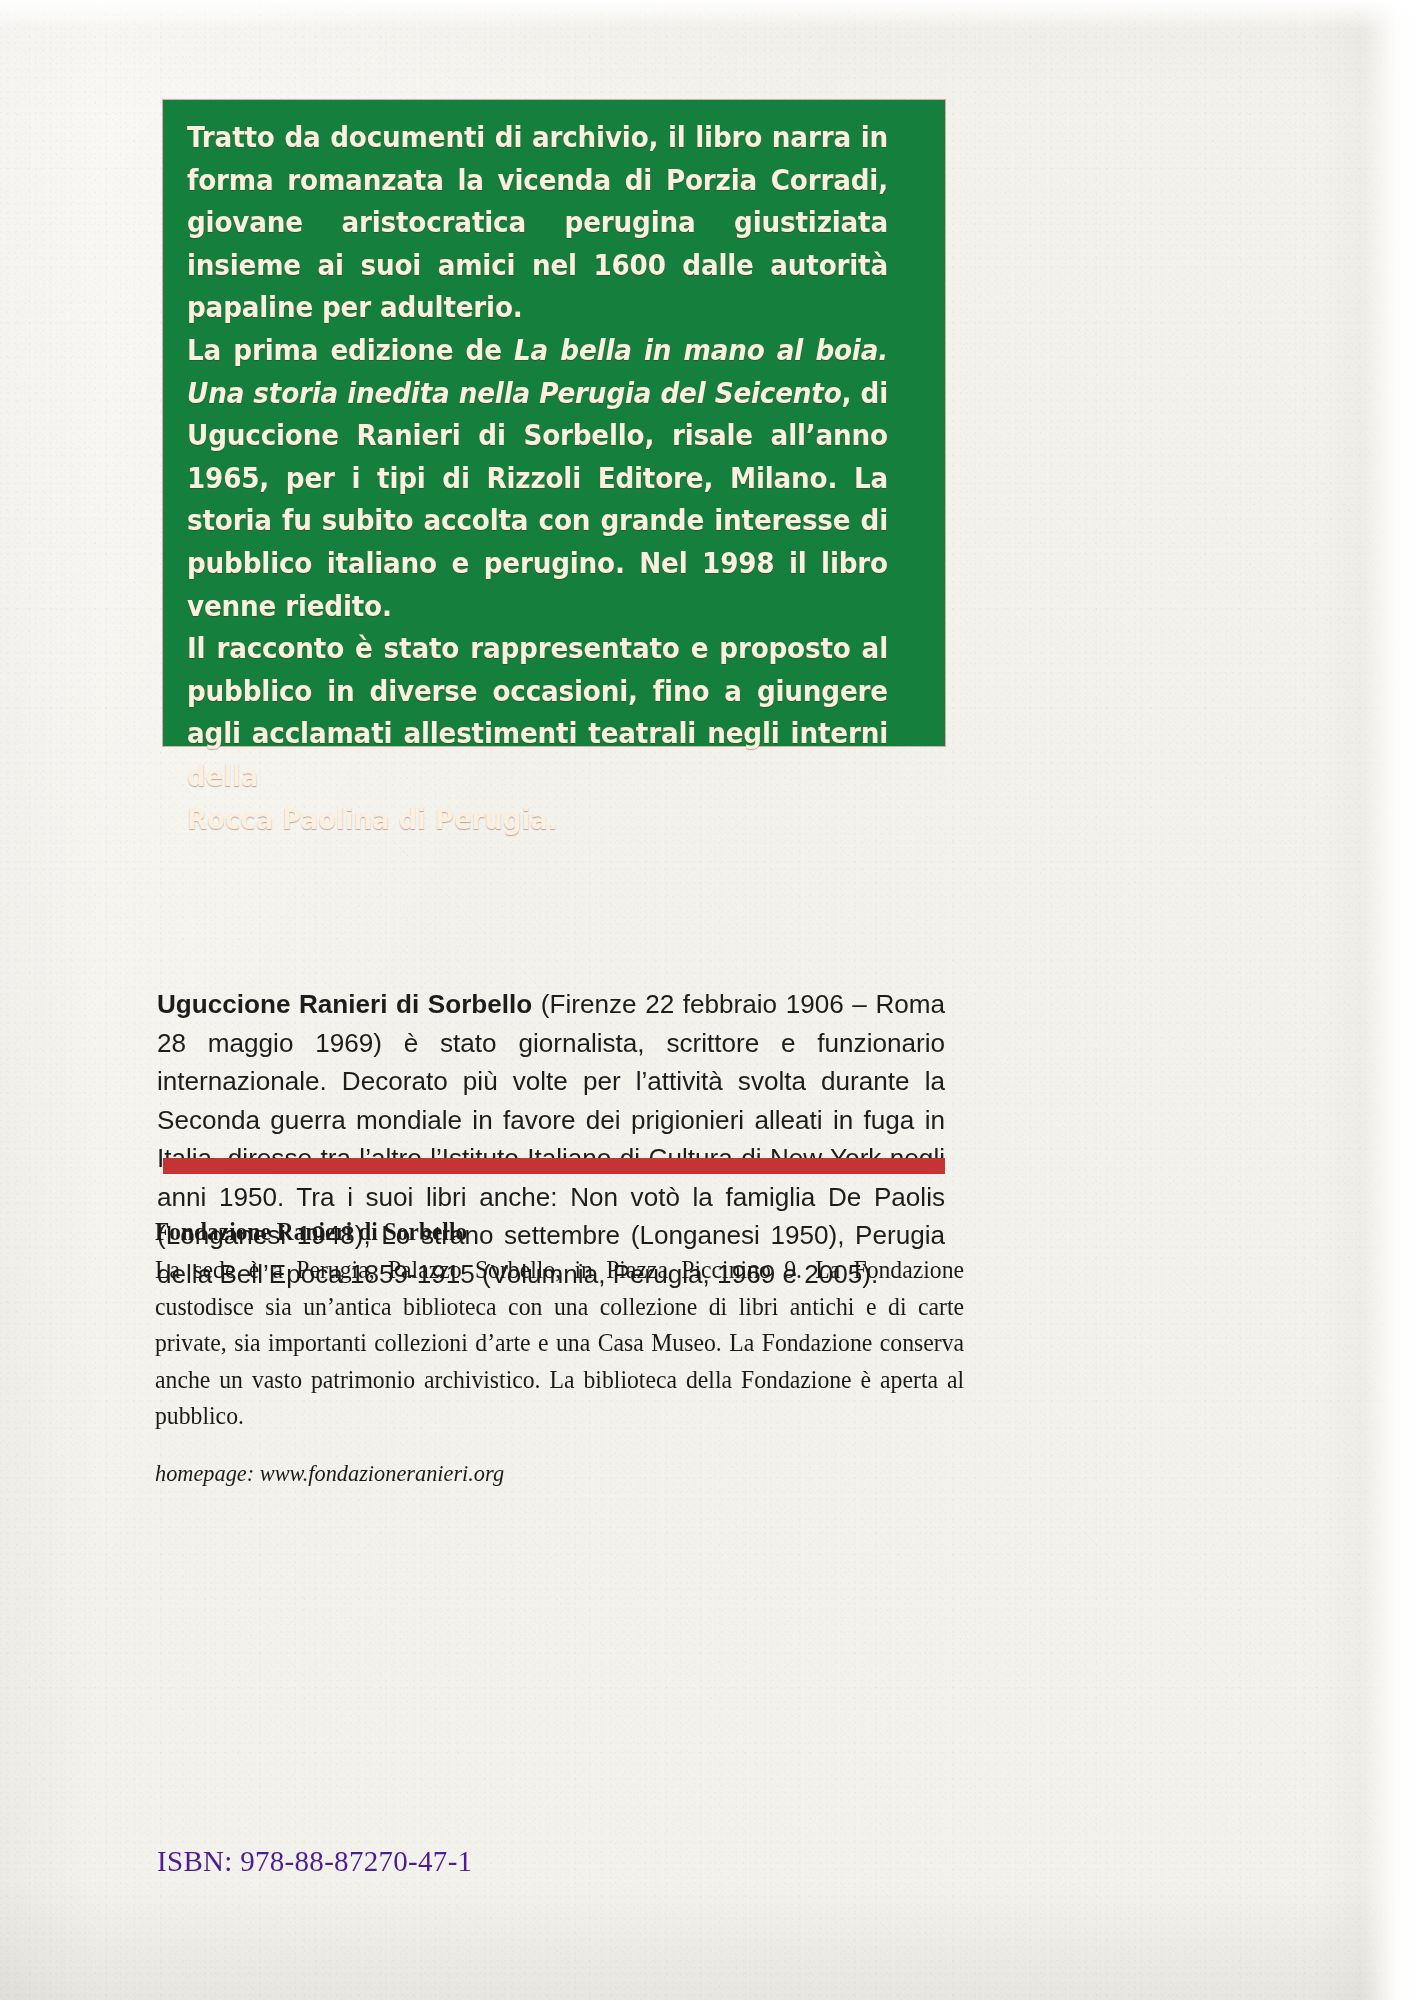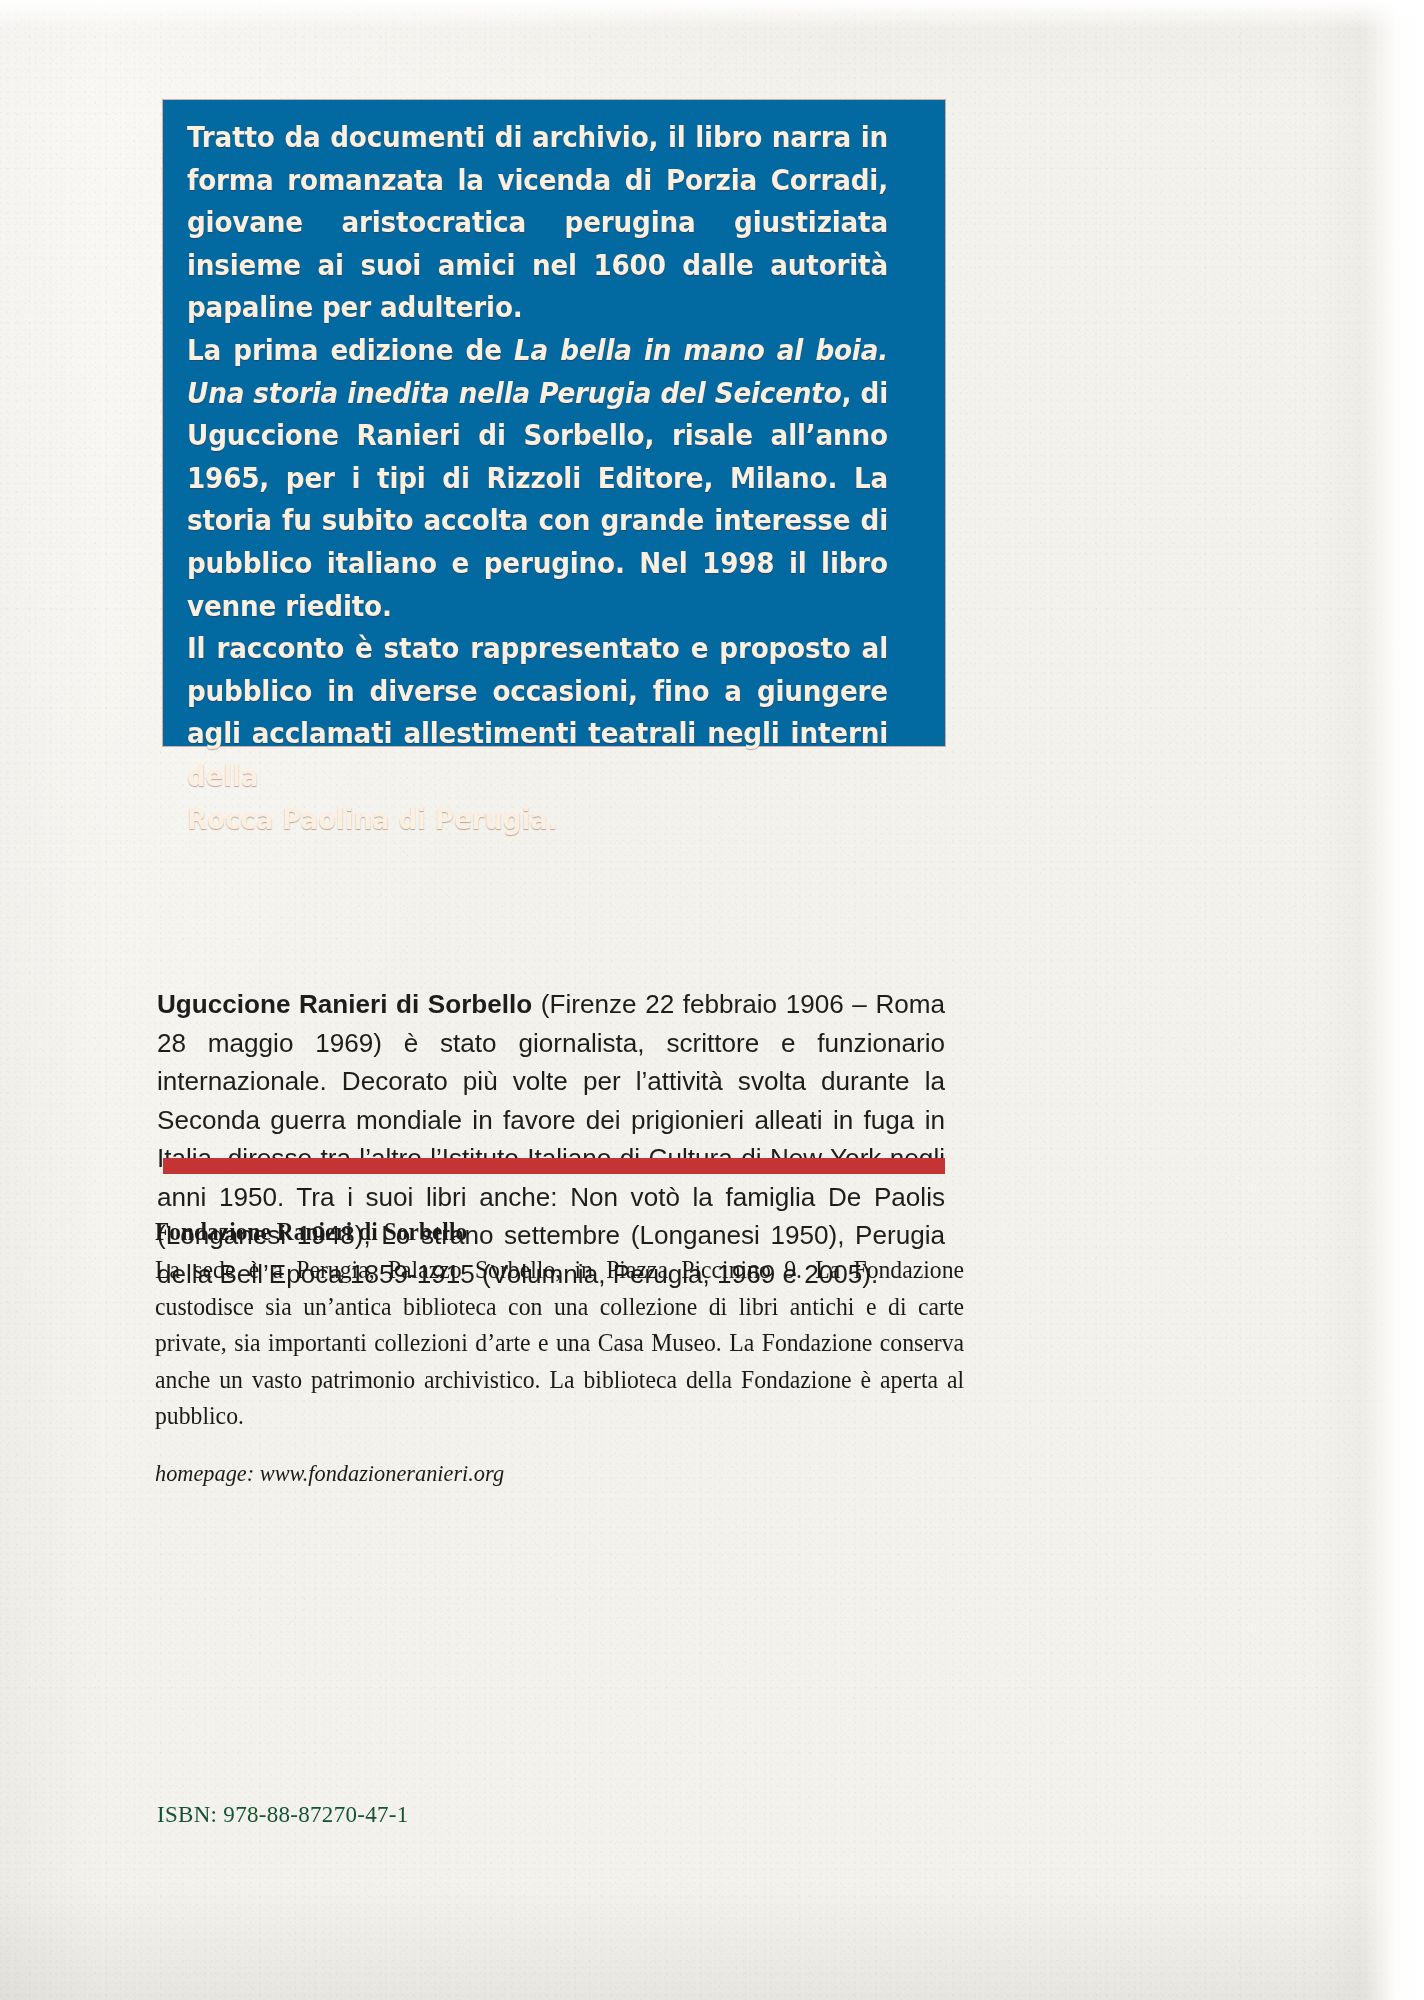--- a/index.html
+++ b/index.html
@@ -60,21 +60,21 @@
     background: linear-gradient(to bottom, #ffffff 0%, rgba(255,255,255,0) 100%);
   }
 
   
   #red-box {
     position: absolute;
     left: 163px;
     top: 100px;
     width: 782px;
     height: 646px;
-    background: #0369a1;
+    background: #15803d;
     box-shadow: 0 0 0 1px rgba(150,40,40,.35);
   }
   #red-box-inner {
     position: absolute;
     left: 24px;
     top: 16px;
     width: 734px;
   }
   .blurb-p {
     margin: 0;
@@ -159,25 +159,25 @@
     font-size: 24px;
     line-height: 32px;
     transform: scaleX(0.93);
     transform-origin: left top;
   }
 
   
   #isbn {
     position: absolute;
     left: 157px;
-    top: 1799px;
-    margin: 0;
-    color: #14532d;
-    font-family: "Liberation Serif", serif;
-    font-size: 23px;
+    top: 1845px;
+    margin: 0;
+    color: #4c1d95;
+    font-family: "Liberation Serif", serif;
+    font-size: 29px;
     line-height: 32px;
     letter-spacing: .3px;
   }
 </style>
 </head>
 <body>
 
 <div id="page">
 
   <div id="tint"></div>

